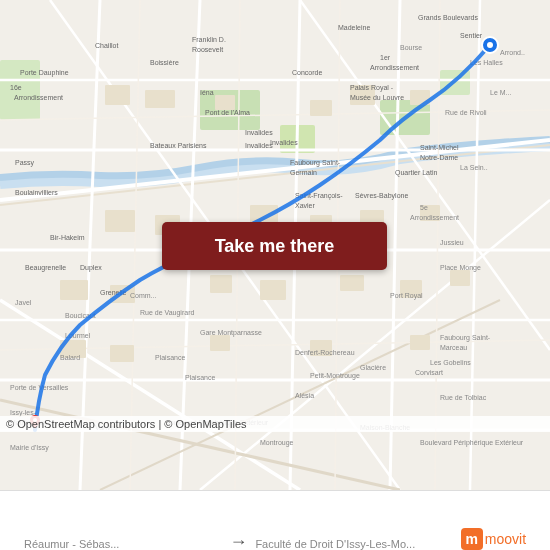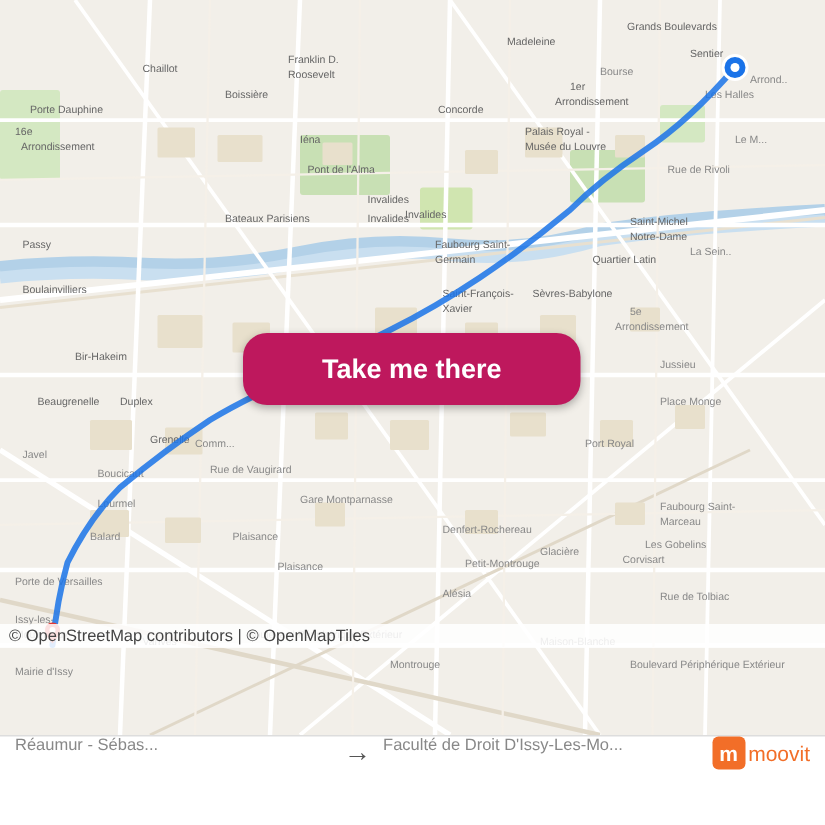--- a/index.html
+++ b/index.html
@@ -26,24 +26,24 @@
       width: 100%; height: 100%;
     }
 
     
     #take-me-there-btn {
       position: absolute;
       top: 222px;
       left: 162px;
       width: 225px;
       height: 48px;
-      background-color: #be185d;
+      background-color: #7f1d1d;
       color: white;
       border: none;
-      border-radius: 16px;
+      border-radius: 5px;
       font-size: 18px;
       font-weight: 600;
       cursor: pointer;
       display: flex;
       align-items: center;
       justify-content: center;
       box-shadow: 0 2px 6px rgba(0,0,0,0.3);
     }
 
     
@@ -61,22 +61,22 @@
       align-items: flex-end;
     }
 
     
     #bottom-bar {
       width: 550px;
       height: 60px;
       background: #fff;
       border-top: 1px solid #ddd;
       display: flex;
-      align-items: flex-start;
-      padding: 0 10px;
+      align-items: flex-end;
+      padding: 0 24px;
       gap: 8px;
       position: absolute;
       bottom: 0;
       margin-top: 32px;
     }
 
     #origin-box {
       display: flex;
       flex-direction: column;
       flex: 1;

